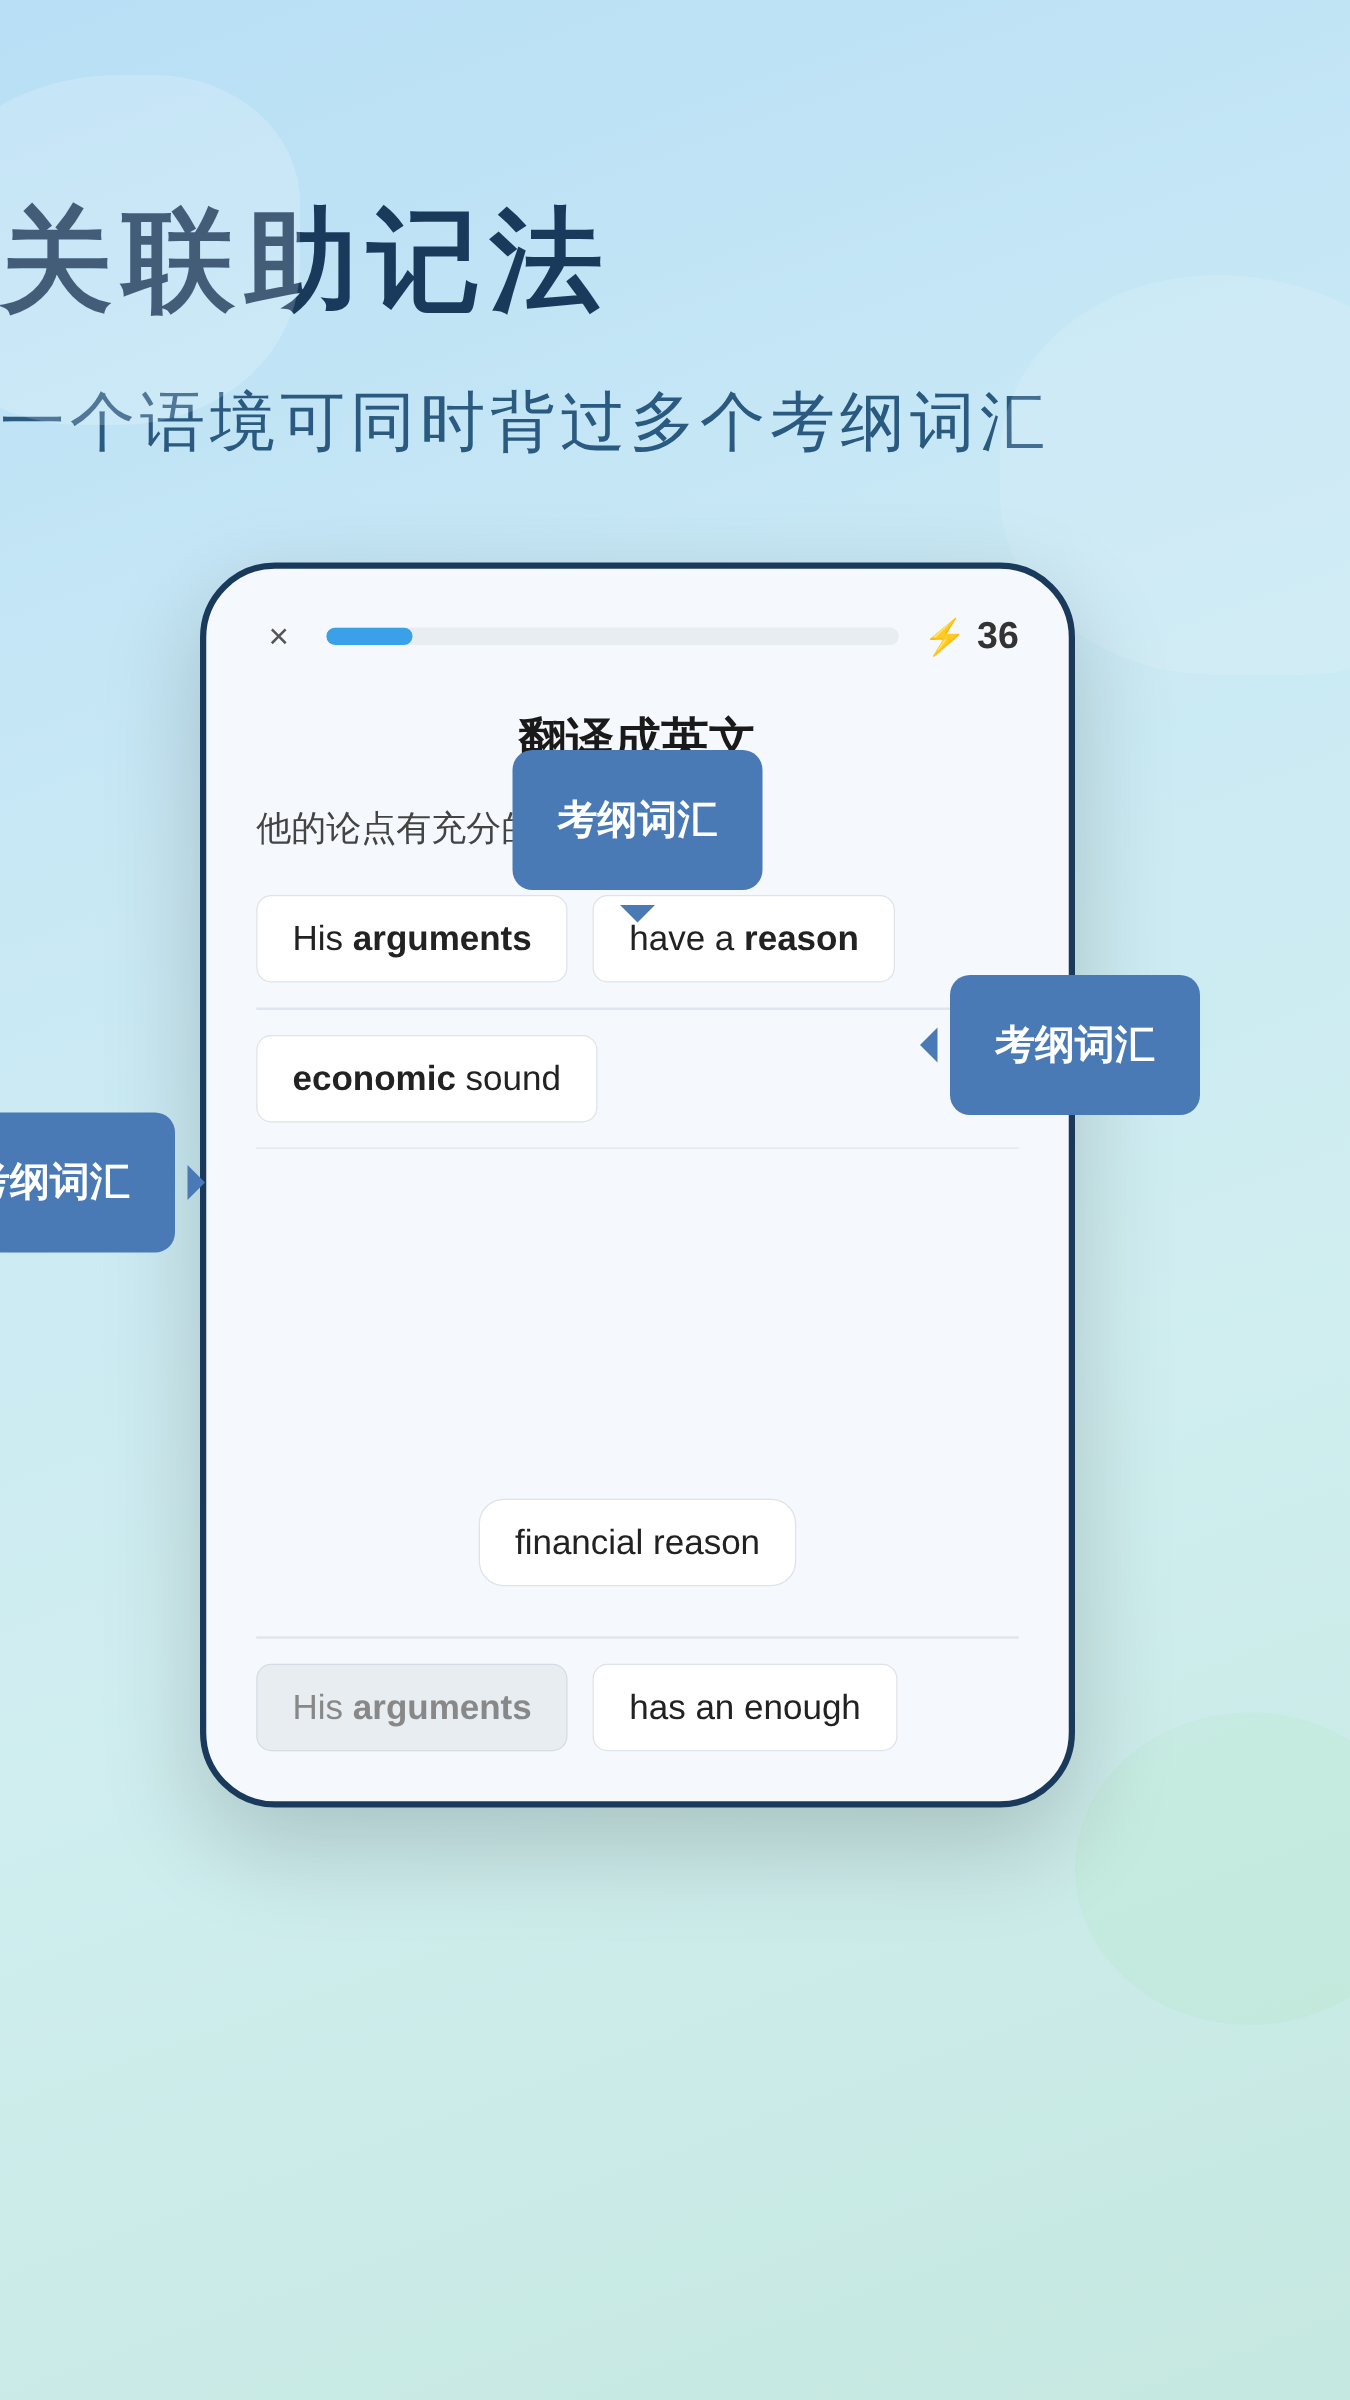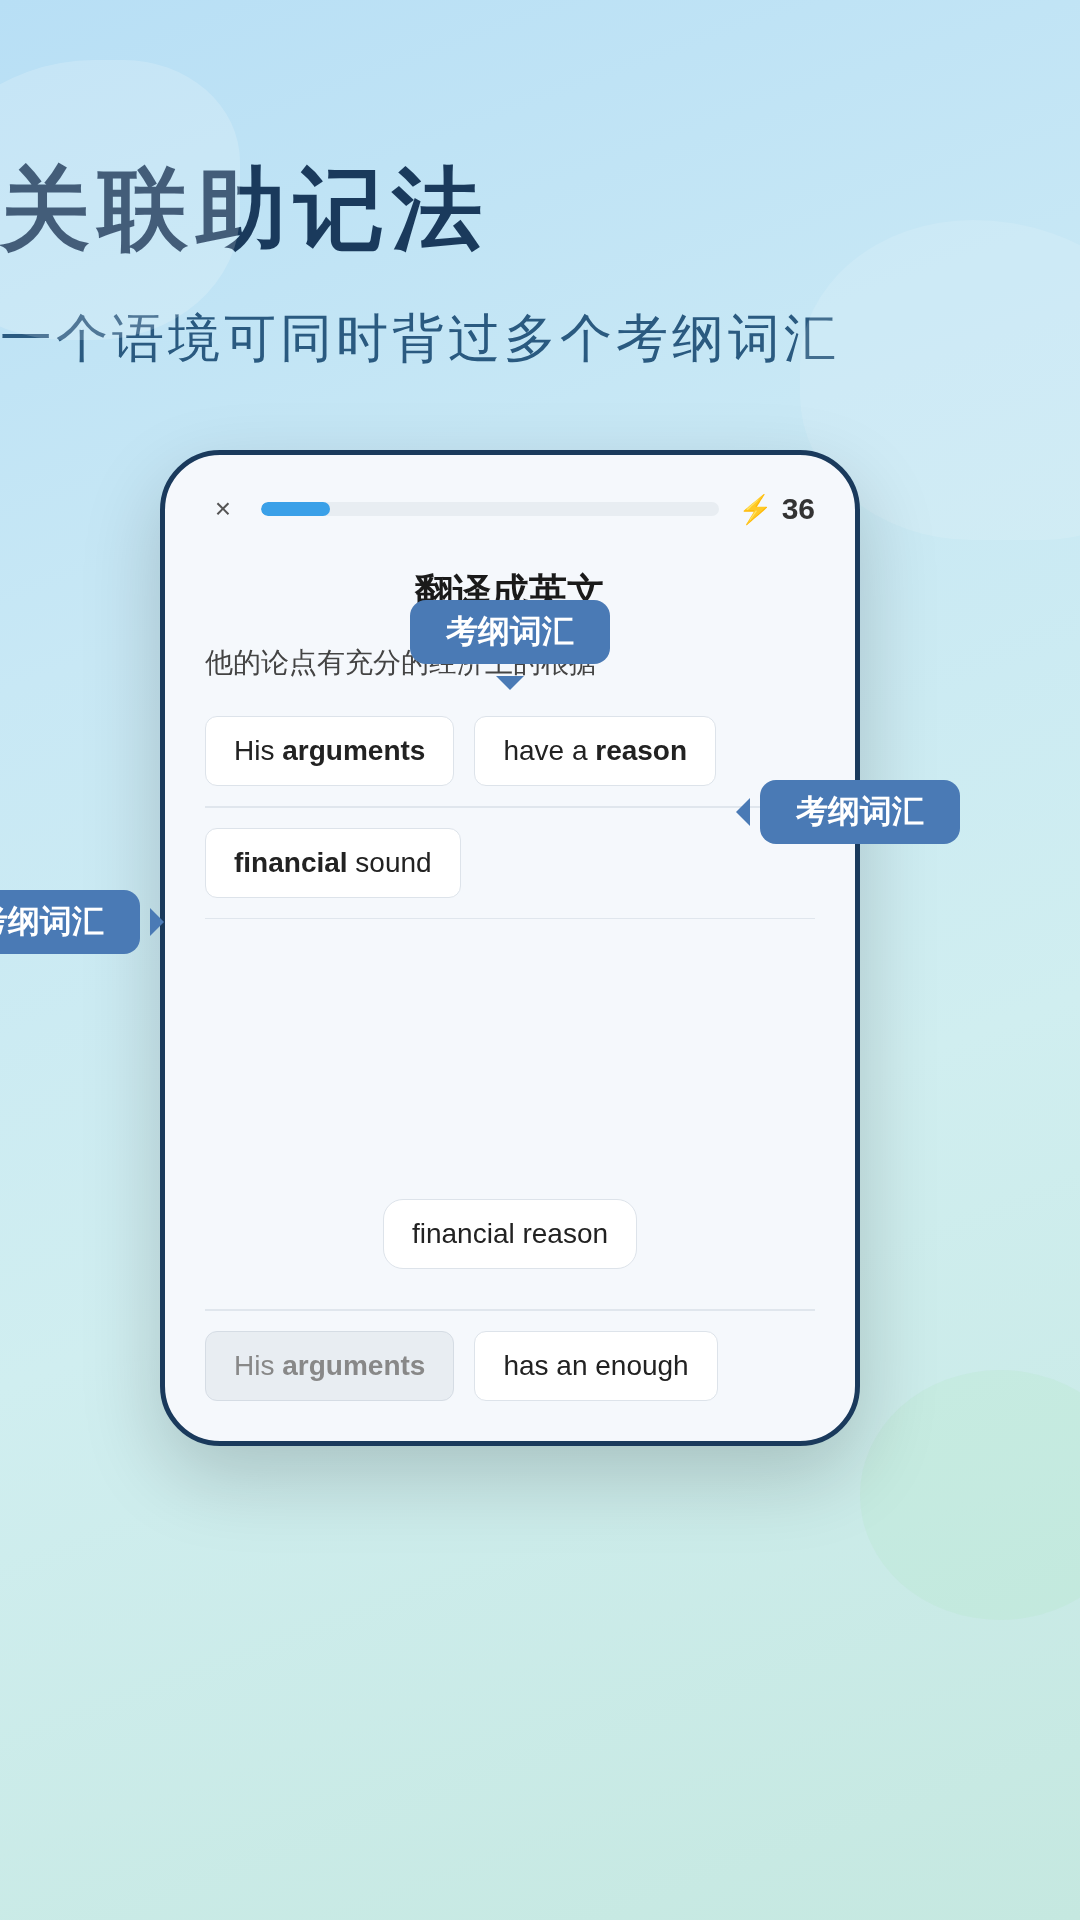--- a/index.html
+++ b/index.html
@@ -207,21 +207,21 @@
 
     .answer-chip-gray .bold-word {
       font-weight: 700;
     }
 
     
     .tooltip-bubble {
       position: absolute;
       background: #4a7ab5;
       border-radius: 16px;
-      padding: 10px 36px;
+      padding: 34px 36px;
       font-size: 32px;
       font-weight: 600;
       color: #fff;
       white-space: nowrap;
       z-index: 10;
     }
 
     .tooltip-bubble::after {
       content: '';
       position: absolute;
@@ -327,21 +327,21 @@
           </div>
           <div class="answer-chip">
             <span>have a </span><span class="bold-word">reason</span>
           </div>
         </div>
 
         <div class="divider-line"></div>
 
         <div class="answer-row-2">
           <div class="answer-chip">
-            <span class="bold-word">financial</span><span> sound</span>
+            <span class="bold-word">economic</span><span> sound</span>
           </div>
         </div>
 
         <div class="divider-line"></div>
 
       </div>
 
       <div style="height: 200px;"></div>
 
       <div class="bottom-options">

